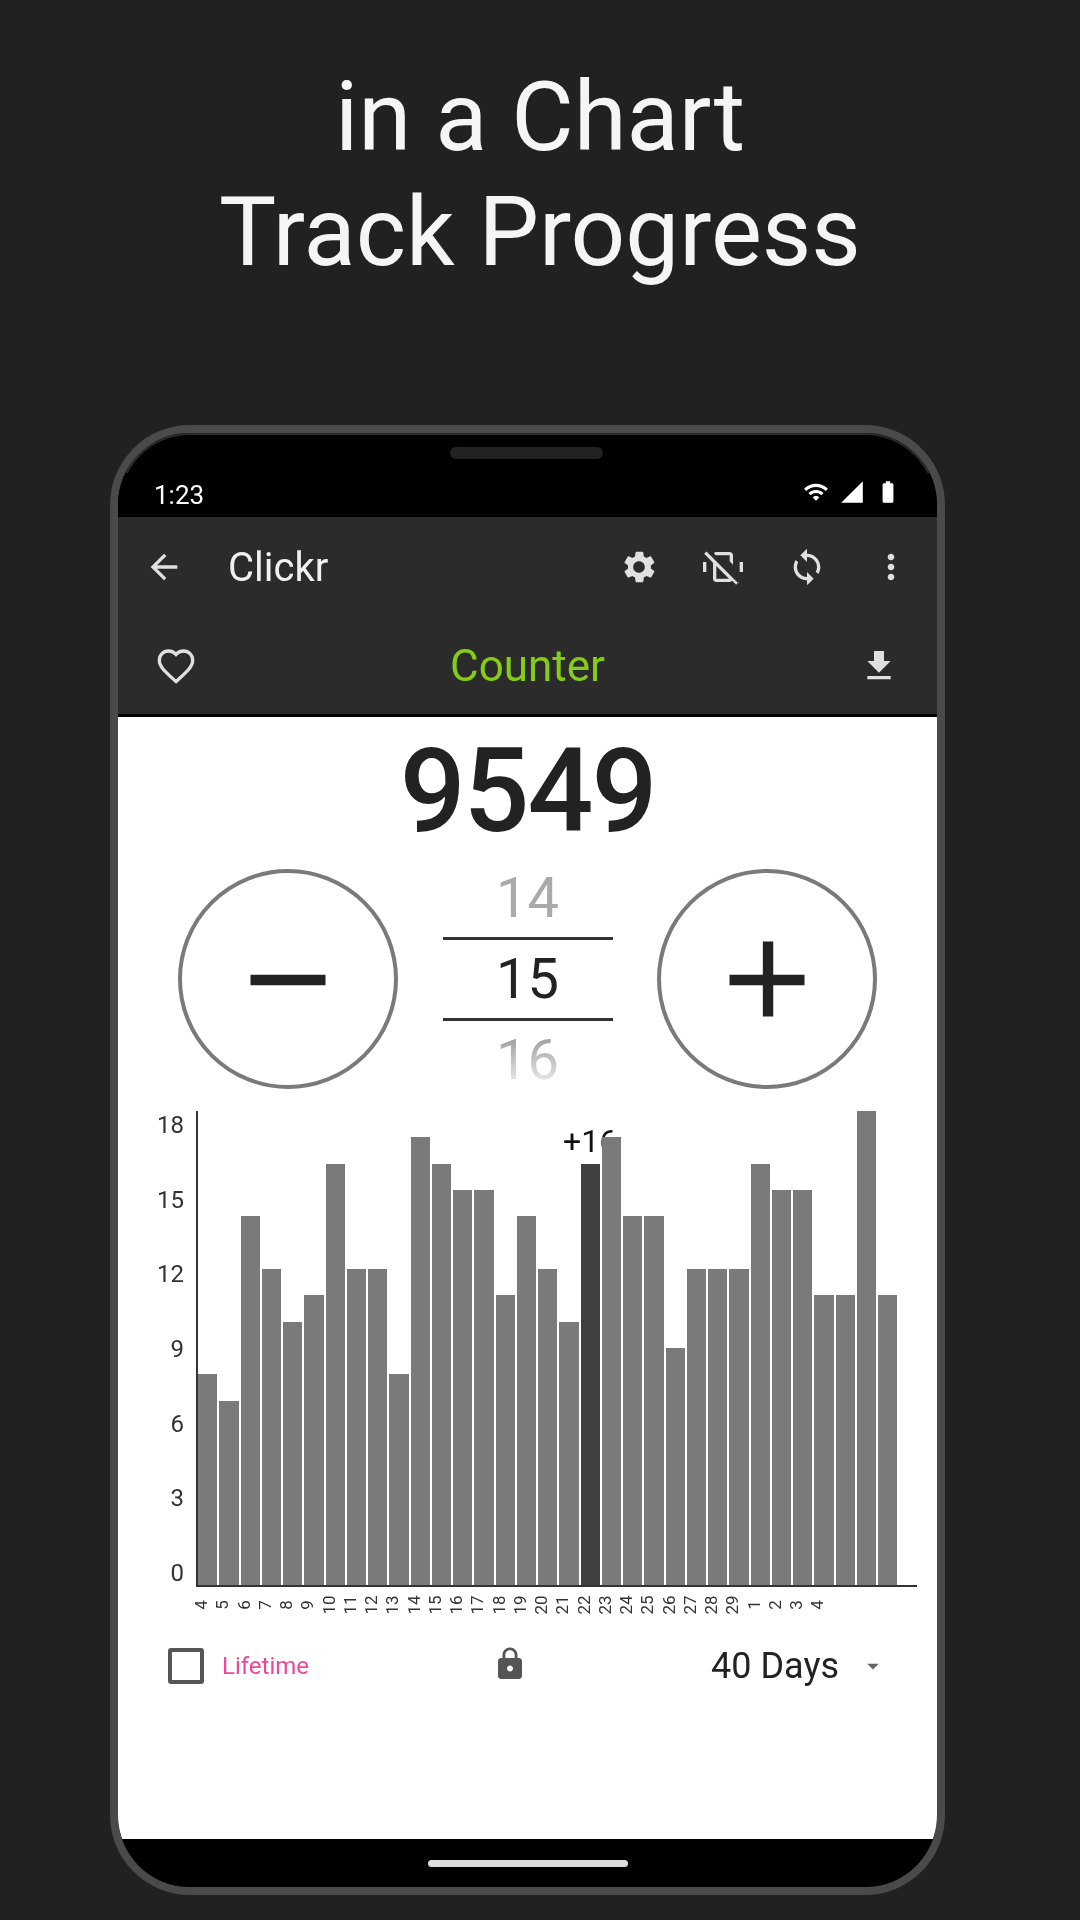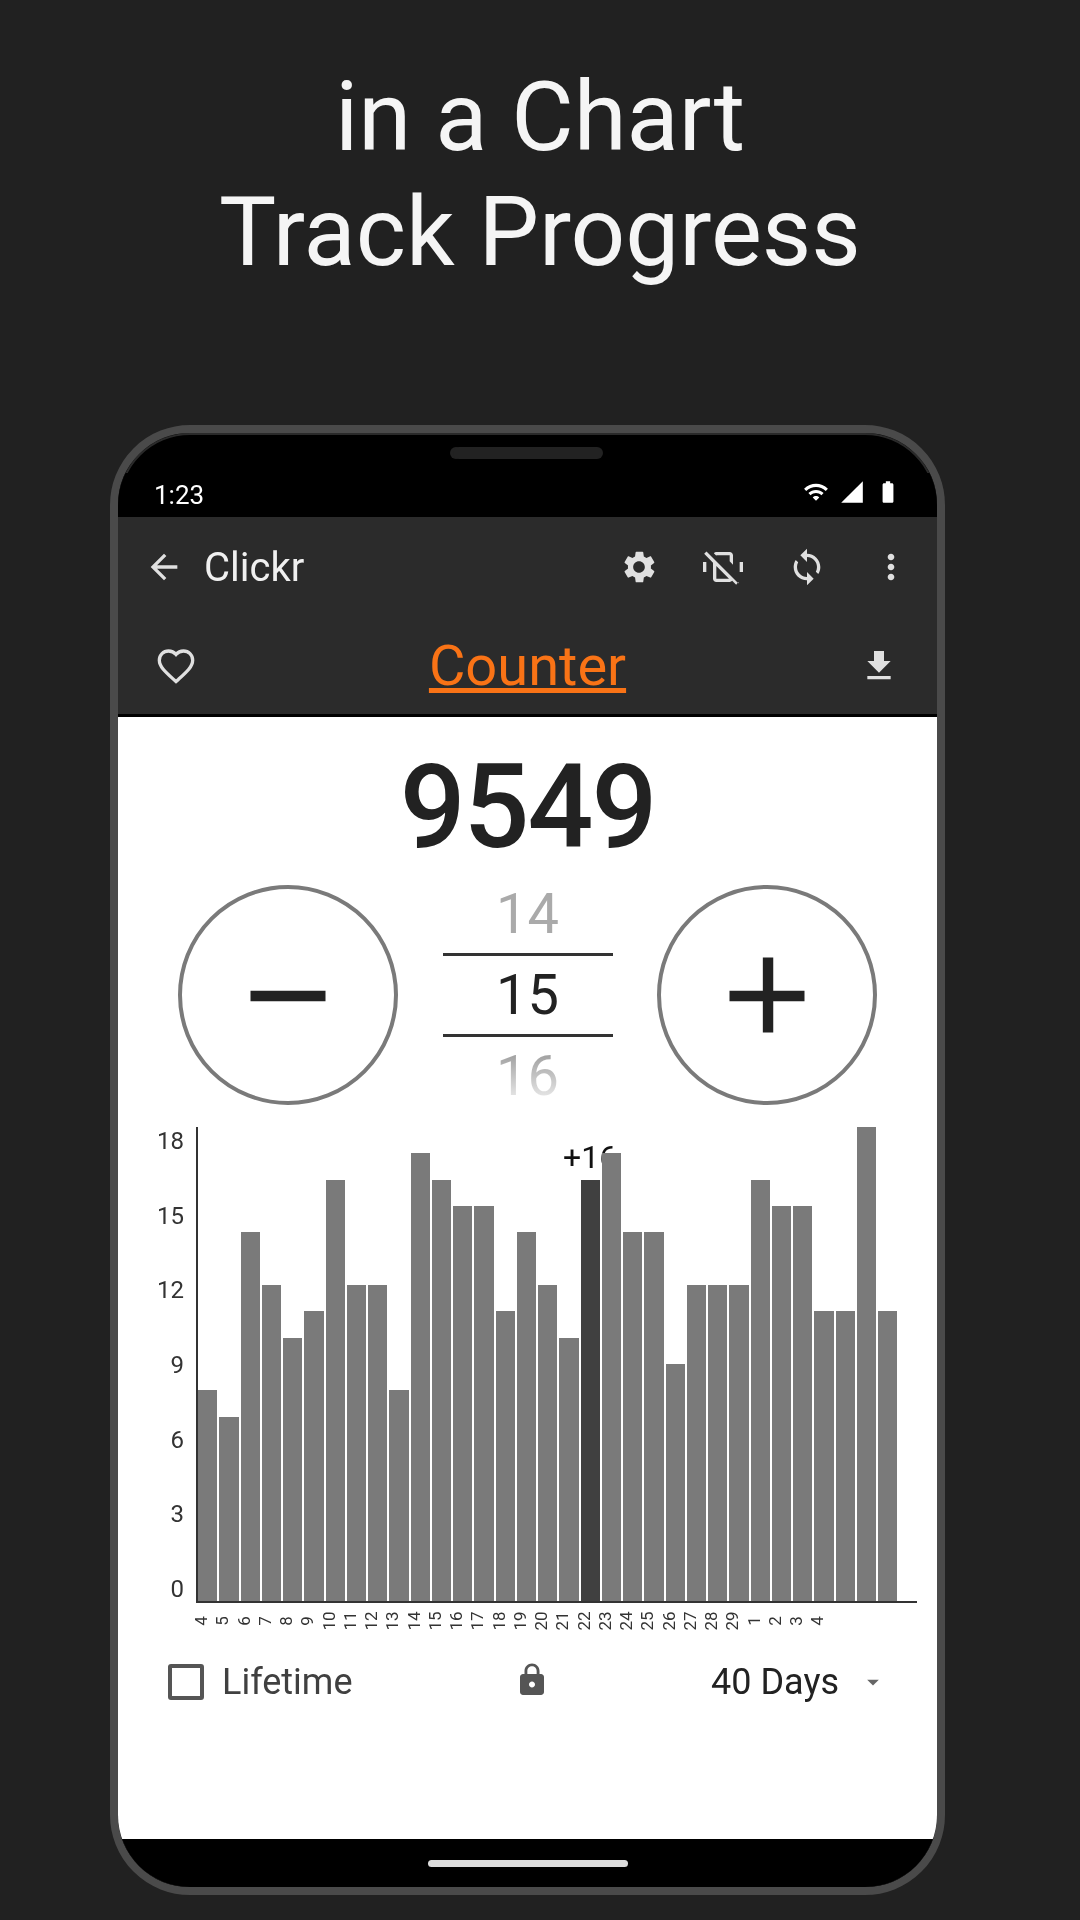--- a/index.html
+++ b/index.html
@@ -79,20 +79,21 @@
   bottom: 0;
   background: #2b2b2b;
   display: flex;
   flex-direction: column;
 }
 .app-bar {
   height: 100px;
   display: flex;
   align-items: center;
   padding: 10px 18px;
+  gap: 24px;
 }
 .icon-btn {
   width: 56px;
   height: 56px;
   display: flex;
   align-items: center;
   justify-content: center;
   cursor: pointer;
 }
 .icon-btn svg { width: 40px; height: 40px; fill: #e0e0e0; }
@@ -107,29 +108,28 @@
 .subheader {
   height: 100px;
   display: flex;
   align-items: center;
   padding: 0 30px;
   border-bottom: 3px solid #000;
 }
 .subheader-title {
   flex: 1;
   text-align: center;
-  font-size: 56px;
-  color: #f97316;
-  text-decoration: underline;
+  font-size: 44px;
+  color: #84cc16;
 }
 .content {
   flex: 1;
   background: #fff;
   color: #111;
-  padding: 16px 20px 30px;
+  padding: 0 20px 30px;
   position: relative;
   overflow: hidden;
 }
 .big-count {
   text-align: center;
   font-size: 116px;
   font-weight: 500;
   color: #222;
   padding-top: 6px;
   letter-spacing: -2px;
@@ -248,22 +248,22 @@
   gap: 18px;
 }
 .checkbox {
   width: 36px;
   height: 36px;
   border: 4px solid #555;
   border-radius: 3px;
   cursor: pointer;
 }
 .footer-label {
-  font-size: 36px;
-  color: #404040;
+  font-size: 24px;
+  color: #ec4899;
   cursor: pointer;
 }
 .footer-spacer { flex: 1; }
 .lock-icn svg { width: 36px; height: 36px; fill: #555; }
 .dropdown {
   display: flex;
   align-items: center;
   gap: 20px;
   font-size: 36px;
   color: #222;

